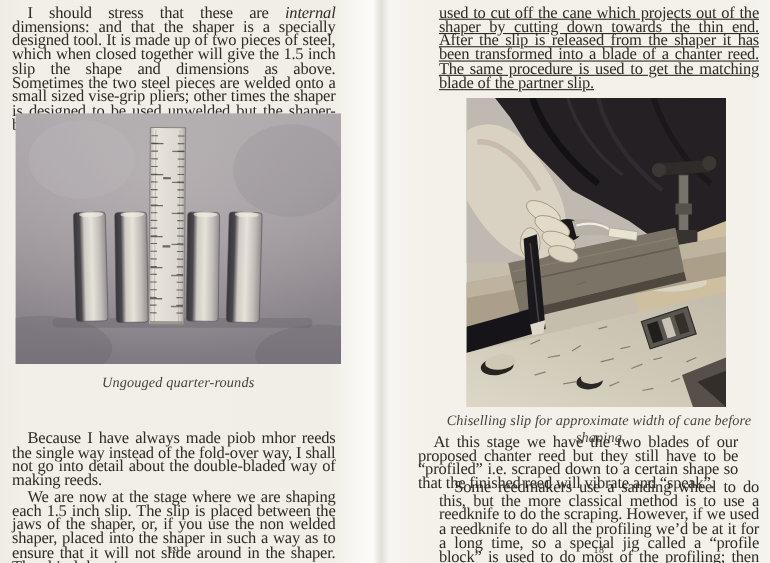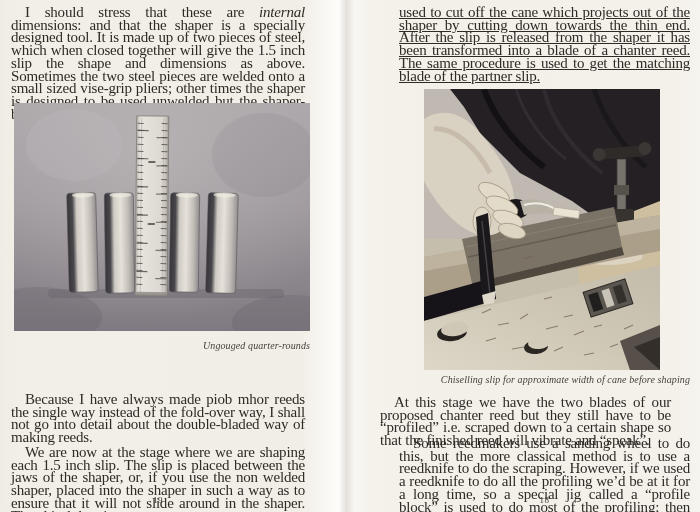--- a/index.html
+++ b/index.html
@@ -23,23 +23,23 @@
   .page p, .page .caption, .page .pagenum{position:absolute;margin:0;}
   .body{
     font-size:15px;
     line-height:12.7px;
     letter-spacing:-0.2px;
     text-align:justify;
     color:#2e2b25;
   }
   .ind{text-indent:14px;}
   .caption{
-    font-size:10px;
+    font-size:13px;
     font-style:italic;
-    text-align:right;
+    text-align:center;
     color:#45423a;
     letter-spacing:0.1px;
   }
   .pagenum{
     font-size:9px;
     text-align:center;
     color:#3a372f;
     letter-spacing:0.5px;
   }
   .photo{position:absolute;line-height:0;}

